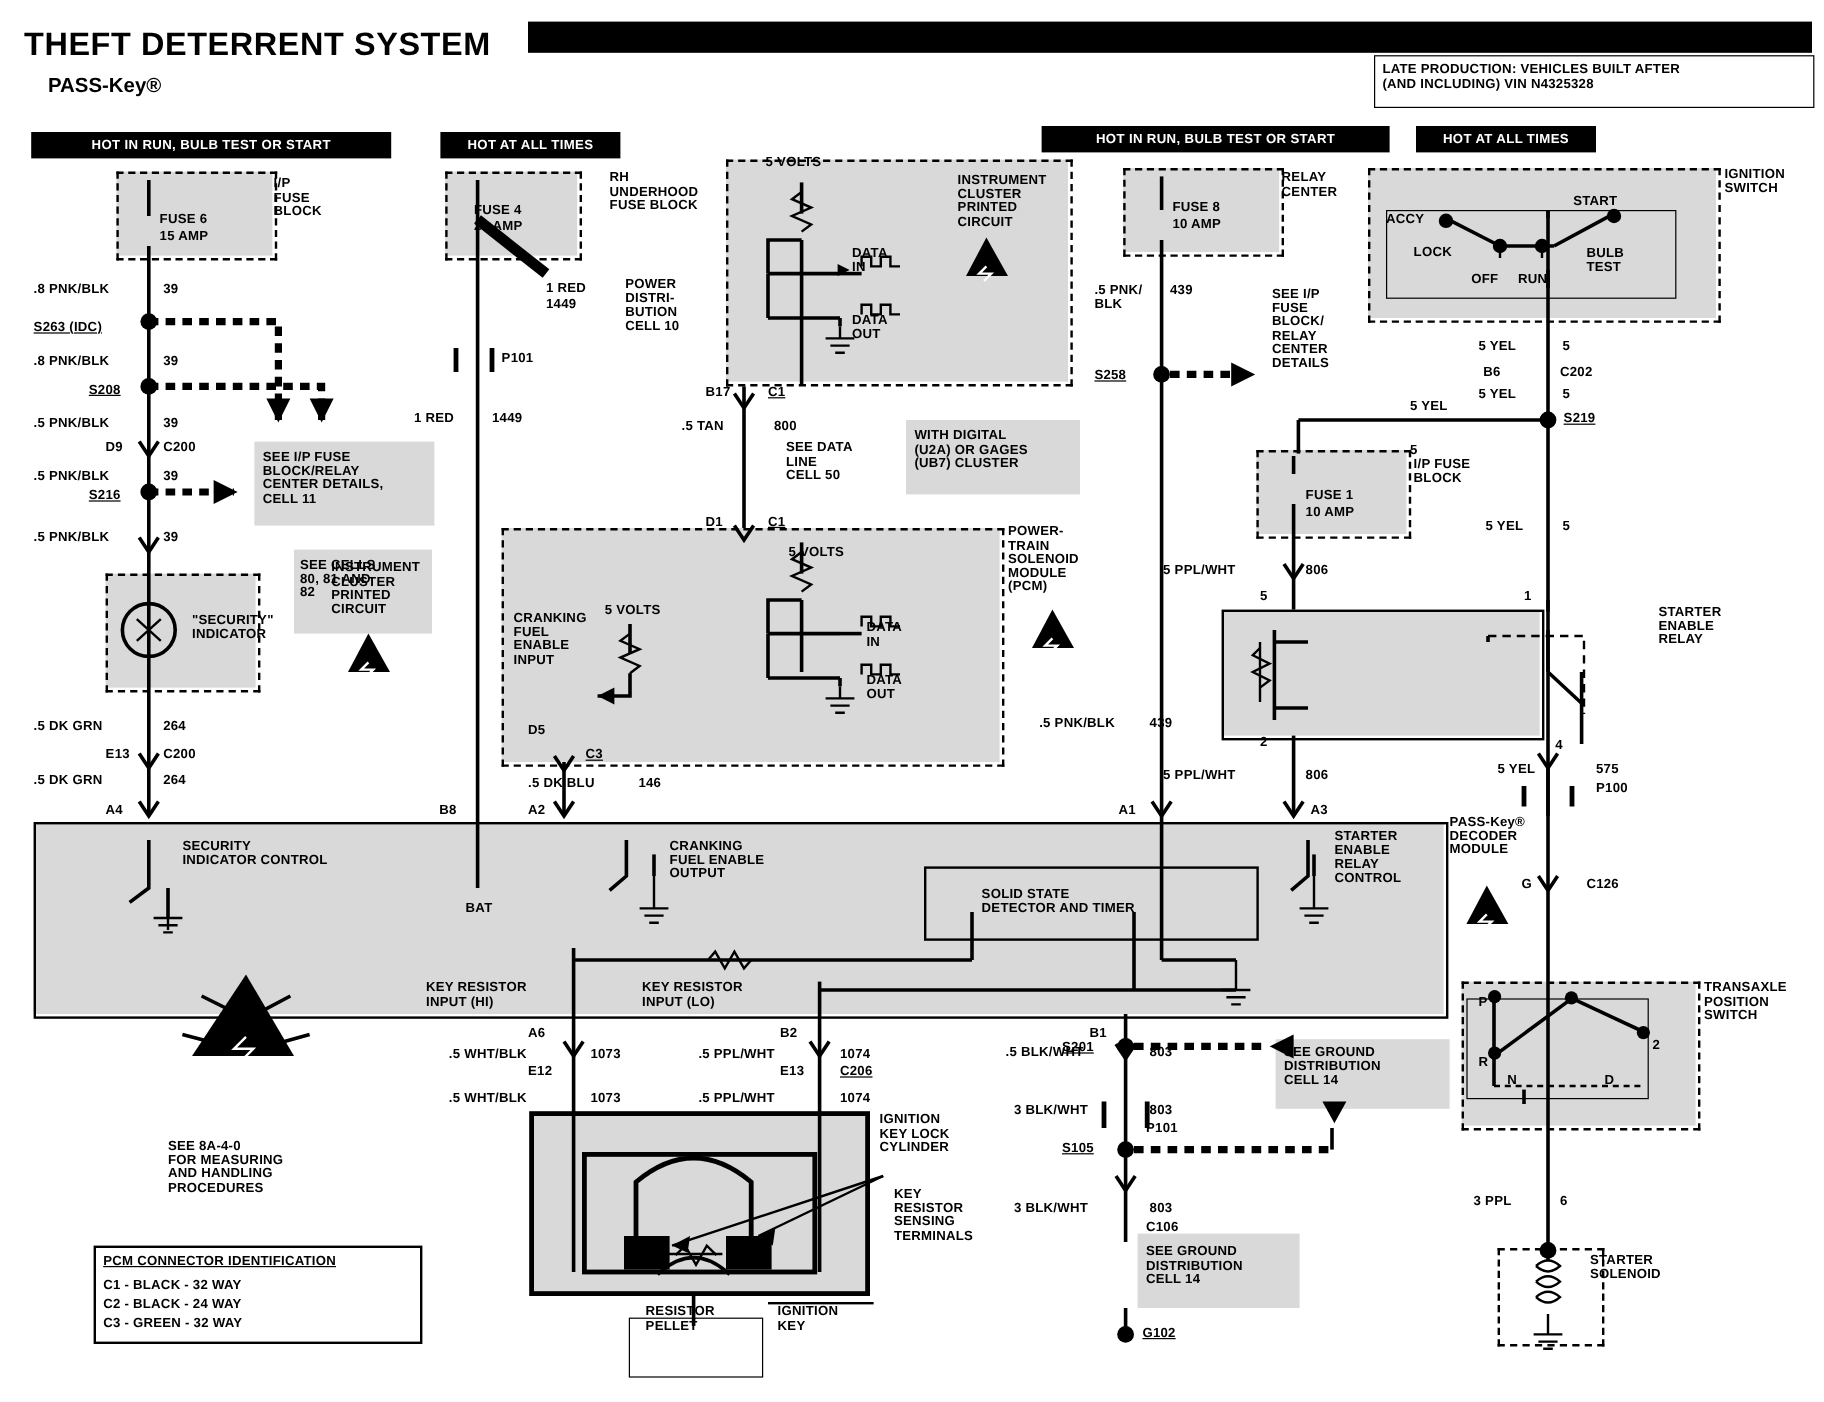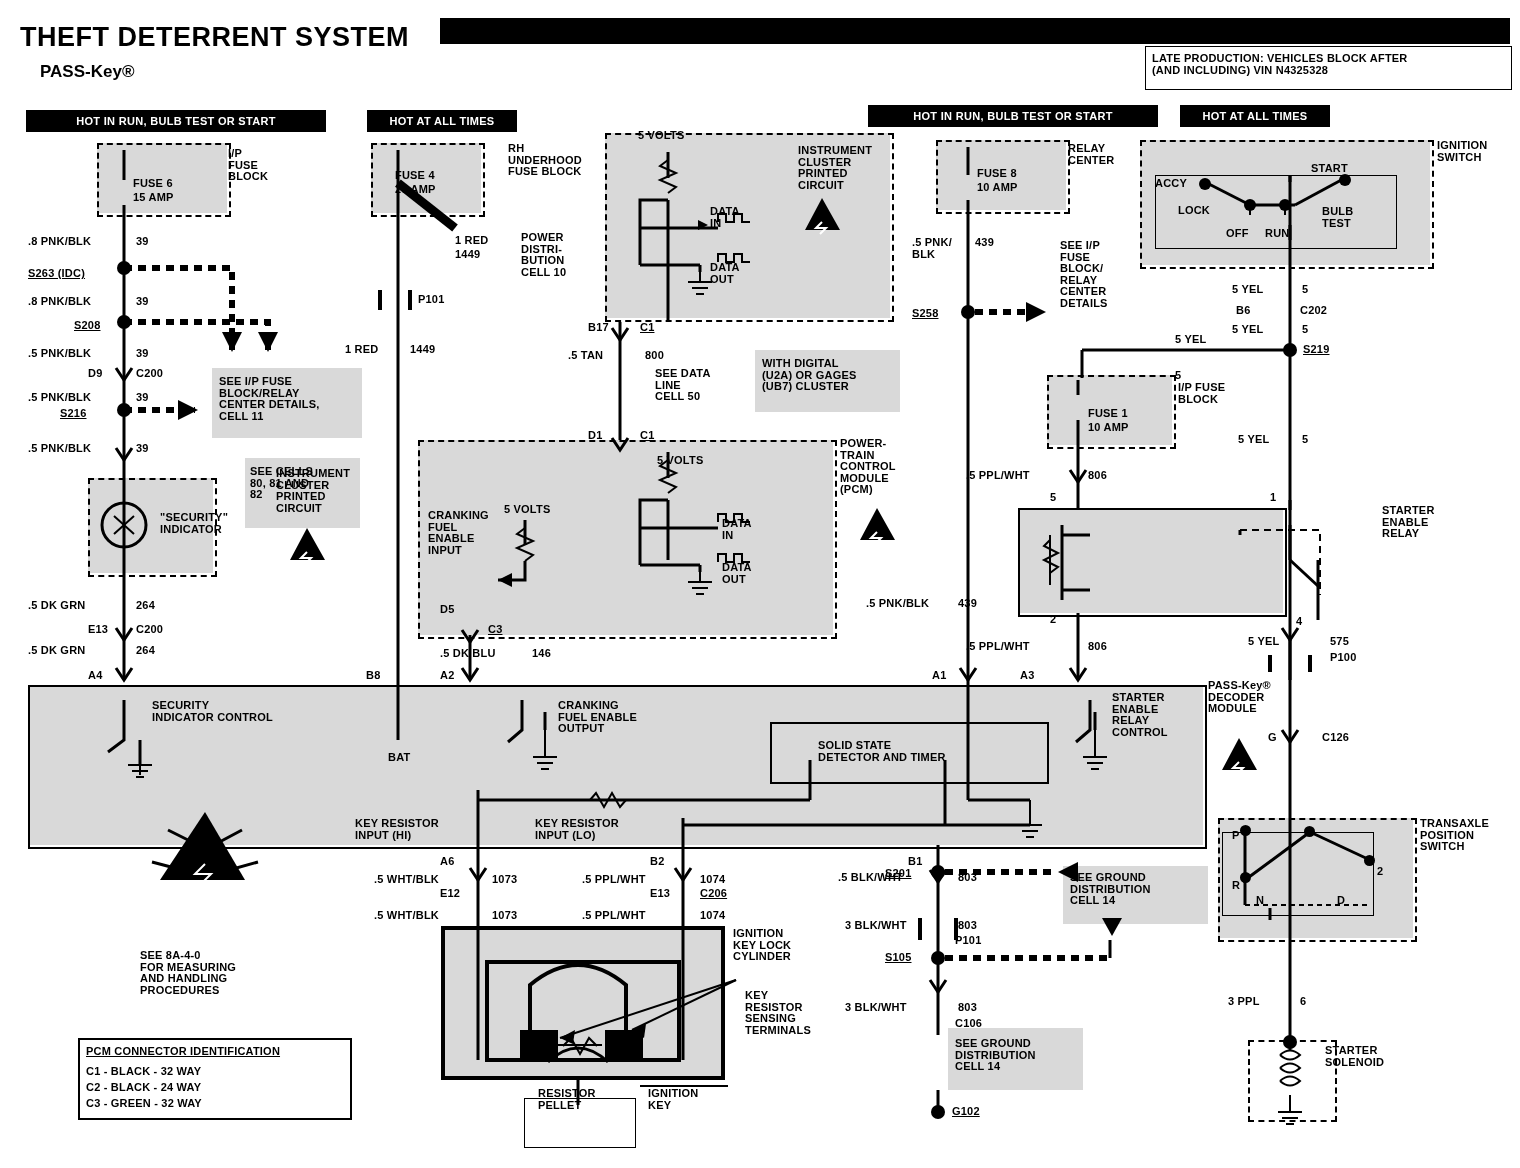--- a/index.html
+++ b/index.html
@@ -23,21 +23,21 @@
 </head>
 <body>
 
 <div id="sheet">
 
   <div class="title" style="left:20px;top:22px;">THEFT DETERRENT SYSTEM</div>
   <div class="subtitle" style="left:40px;top:62px;">PASS-Key®</div>
   <div class="blackbar" style="left:440px;top:18px;width:1070px;height:26px;"></div>
 
   <div class="thin" style="left:1145px;top:46px;width:365px;height:42px;background:#fff;"></div>
-  <div class="t" style="left:1152px;top:53px;font-size:11px;">LATE PRODUCTION: VEHICLES BLOCK AFTER
+  <div class="t" style="left:1152px;top:53px;font-size:11px;">LATE PRODUCTION: VEHICLES BUILT AFTER
 (AND INCLUDING) VIN N4325328</div>
 
   <div class="hdrbox" style="left:26px;top:110px;width:300px;height:22px;">HOT IN RUN, BULB TEST OR START</div>
   <div class="hdrbox" style="left:367px;top:110px;width:150px;height:22px;">HOT AT ALL TIMES</div>
   <div class="hdrbox" style="left:868px;top:105px;width:290px;height:22px;">HOT IN RUN, BULB TEST OR START</div>
   <div class="hdrbox" style="left:1180px;top:105px;width:150px;height:22px;">HOT AT ALL TIMES</div>
 
   <div class="shade" style="left:97px;top:143px;width:130px;height:70px;"></div>
   <div class="shade" style="left:371px;top:143px;width:110px;height:70px;"></div>
   <div class="shade" style="left:605px;top:133px;width:285px;height:185px;"></div>
@@ -356,21 +356,21 @@
 CELL 10</div>
   <div class="t" style="left:655px;top:368px;">SEE DATA
 LINE
 CELL 50</div>
   <div class="t" style="left:762px;top:358px;">WITH DIGITAL
 (U2A) OR GAGES
 (UB7) CLUSTER</div>
 
   <div class="t" style="left:840px;top:438px;">POWER-
 TRAIN
-CONTROL
+SOLENOID
 MODULE
 (PCM)</div>
   <div class="t" style="left:657px;top:455px;">5 VOLTS</div>
   <div class="t" style="left:504px;top:504px;">5 VOLTS</div>
   <div class="t" style="left:722px;top:518px;">DATA
 IN</div>
   <div class="t" style="left:722px;top:562px;">DATA
 OUT</div>
   <div class="t" style="left:428px;top:510px;">CRANKING
 FUEL
@@ -522,36 +522,36 @@
   <div class="t" style="left:958px;top:920px;">803</div>
   <div class="t" style="left:845px;top:1002px;">3 BLK/WHT</div>
   <div class="t" style="left:958px;top:1002px;">803</div>
   <div class="t" style="left:1228px;top:996px;">3 PPL</div>
   <div class="t" style="left:1300px;top:996px;">6</div>
 
   <div class="t u" style="left:28px;top:268px;">S263 (IDC)</div>
   <div class="t u" style="left:74px;top:320px;">S208</div>
   <div class="t" style="left:136px;top:368px;">C200</div>
   <div class="t" style="left:88px;top:368px;">D9</div>
-  <div class="t u" style="left:60px;top:408px;">S216</div>
+  <div class="t u" style="left:74px;top:408px;">S216</div>
   <div class="t" style="left:88px;top:624px;">E13</div>
   <div class="t" style="left:136px;top:624px;">C200</div>
   <div class="t" style="left:88px;top:670px;">A4</div>
   <div class="t" style="left:418px;top:294px;">P101</div>
   <div class="t" style="left:366px;top:670px;">B8</div>
   <div class="t" style="left:588px;top:322px;">B17</div>
   <div class="t u" style="left:640px;top:322px;">C1</div>
   <div class="t" style="left:588px;top:430px;">D1</div>
   <div class="t u" style="left:640px;top:430px;">C1</div>
   <div class="t" style="left:440px;top:604px;">D5</div>
   <div class="t u" style="left:488px;top:624px;">C3</div>
   <div class="t" style="left:440px;top:670px;">A2</div>
   <div class="t u" style="left:912px;top:308px;">S258</div>
   <div class="t" style="left:932px;top:670px;">A1</div>
-  <div class="t" style="left:1020px;top:670px;">A3</div>
+  <div class="t" style="left:1092px;top:670px;">A3</div>
   <div class="t" style="left:1236px;top:305px;">B6</div>
   <div class="t" style="left:1300px;top:305px;">C202</div>
   <div class="t u" style="left:1303px;top:344px;">S219</div>
   <div class="t" style="left:1330px;top:652px;">P100</div>
   <div class="t" style="left:1268px;top:732px;">G</div>
   <div class="t" style="left:1322px;top:732px;">C126</div>
   <div class="t" style="left:440px;top:856px;">A6</div>
   <div class="t" style="left:440px;top:888px;">E12</div>
   <div class="t" style="left:650px;top:856px;">B2</div>
   <div class="t" style="left:650px;top:888px;">E13</div>

